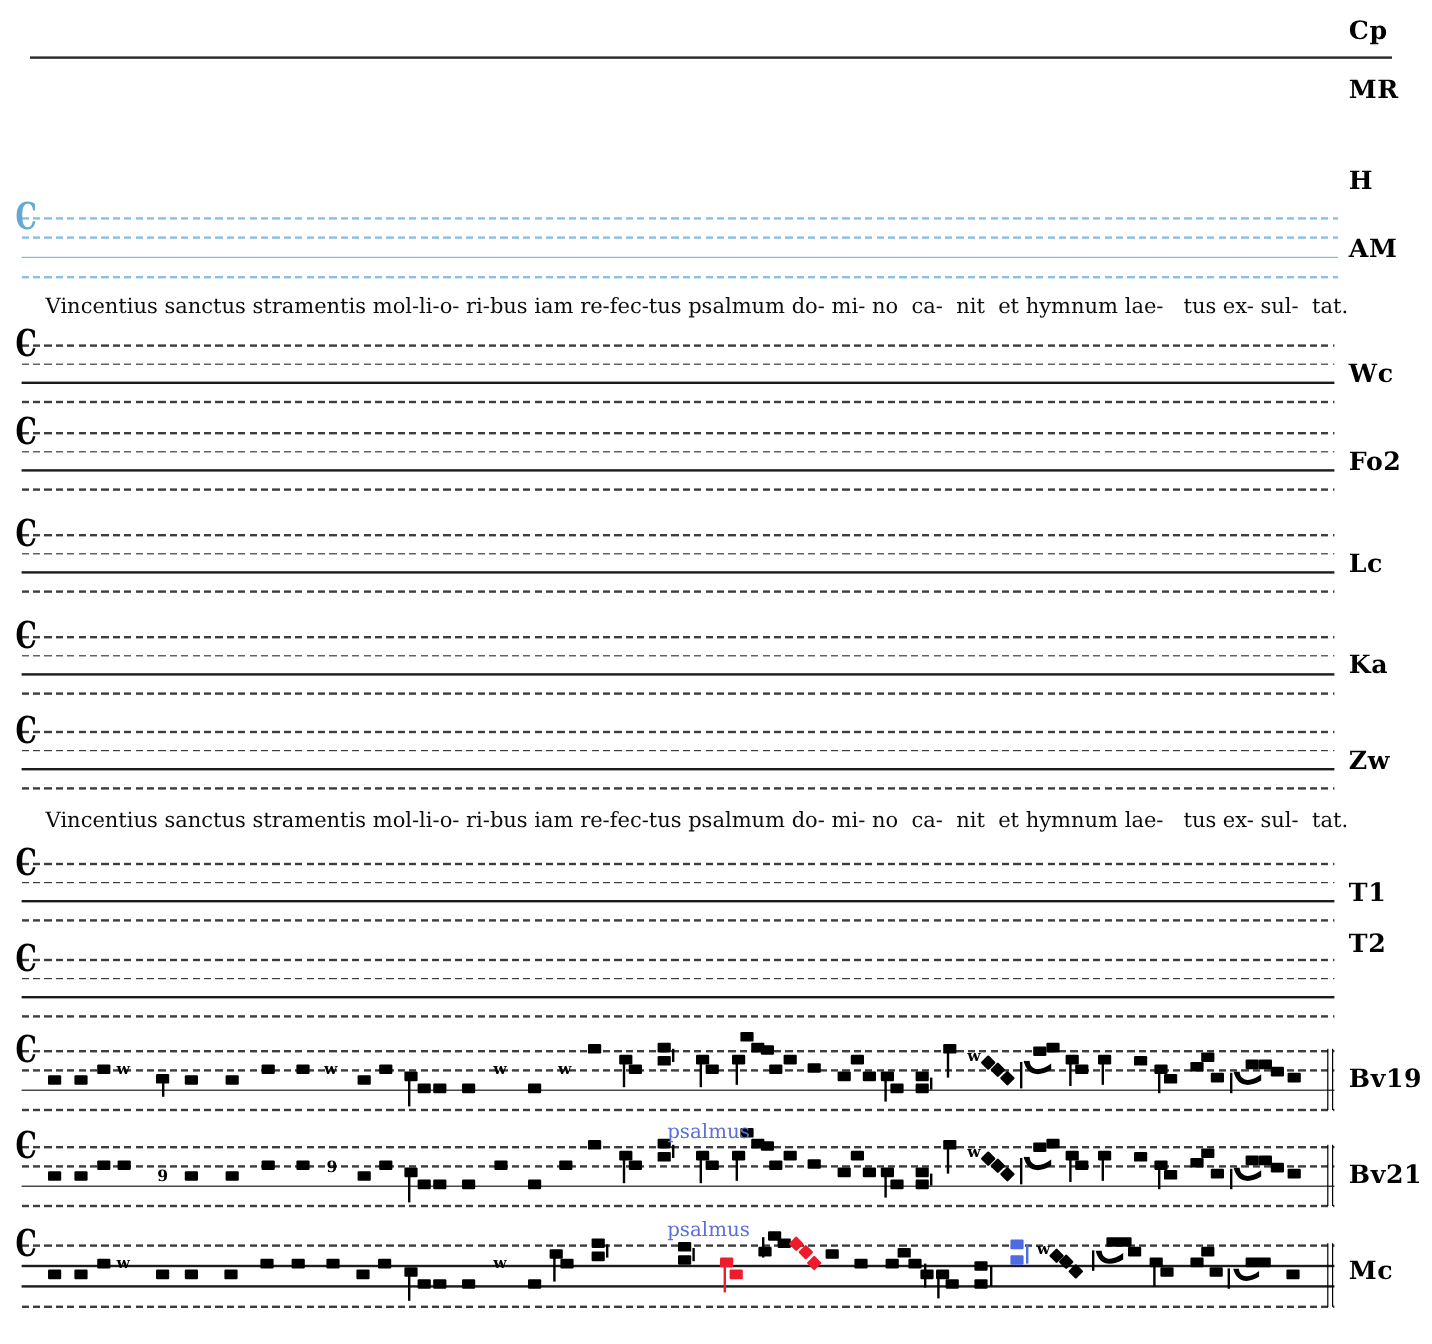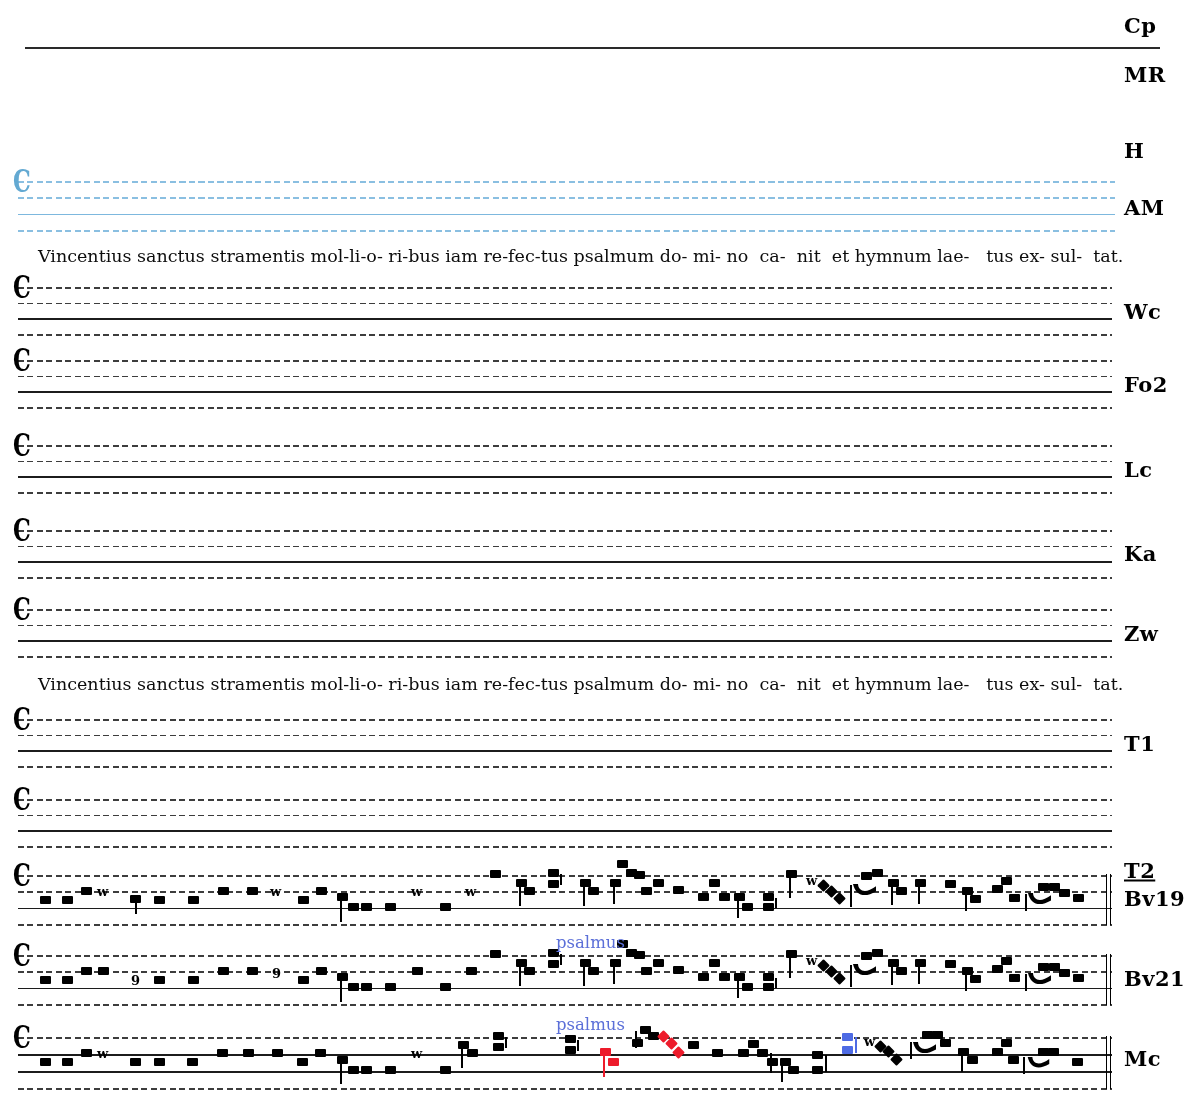--- a/index.html
+++ b/index.html
@@ -75,21 +75,21 @@
     <div class="sline st-dash" style="left: 18px; width: 1094px; top: 624.7px;"></div>
     <div class="sline st-solid" style="left: 18px; width: 1094px; top: 640.4px;"></div>
     <div class="sline st-dash" style="left: 18px; width: 1094px; top: 656.1px;"></div>
     <div class="clef" style="left: 13px; top: 594px;">C</div>
     <div class="srclabel" style="top: 743px;">T1</div>
     <div class="sline st-dash" style="left: 18px; width: 1094px; top: 719px;"></div>
     <div class="sline st-dash" style="left: 18px; width: 1094px; top: 734.7px;"></div>
     <div class="sline st-solid" style="left: 18px; width: 1094px; top: 750.4px;"></div>
     <div class="sline st-dash" style="left: 18px; width: 1094px; top: 766.1px;"></div>
     <div class="clef" style="left: 13px; top: 704px;">C</div>
-    <div class="srclabel" style="top: 870px; text-decoration: underline;">T2</div>
+    <div class="srclabel" style="top: 786px;">T2</div>
     <div class="sline st-dash" style="left: 18px; width: 1094px; top: 799px;"></div>
     <div class="sline st-dash" style="left: 18px; width: 1094px; top: 814.7px;"></div>
     <div class="sline st-solid" style="left: 18px; width: 1094px; top: 830.4px;"></div>
     <div class="sline st-dash" style="left: 18px; width: 1094px; top: 846.1px;"></div>
     <div class="clef" style="left: 13px; top: 784px;">C</div>
     <div class="srclabel" style="top: 898px;">Bv19</div>
     <div class="sline st-dash" style="left: 18px; width: 1094px; top: 875px;"></div>
     <div class="sline st-dash" style="left: 18px; width: 1094px; top: 891.3px;"></div>
     <div class="sline st-solid" style="left: 18px; width: 1094px; top: 907.6px;"></div>
     <div class="sline st-dash" style="left: 18px; width: 1094px; top: 923.9px;"></div>

